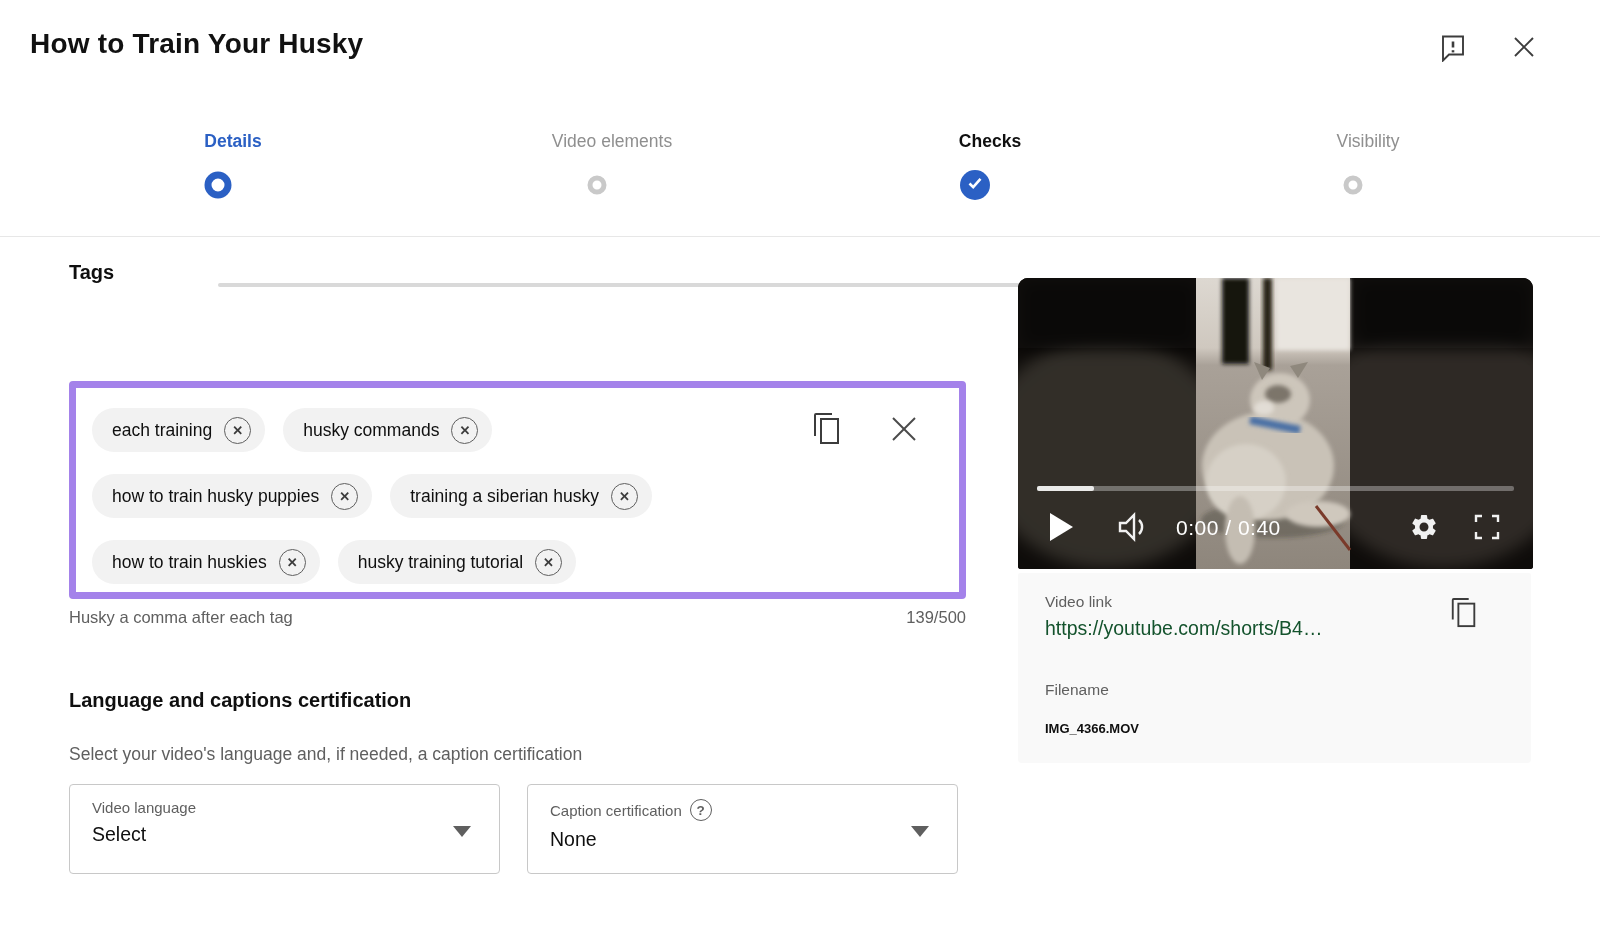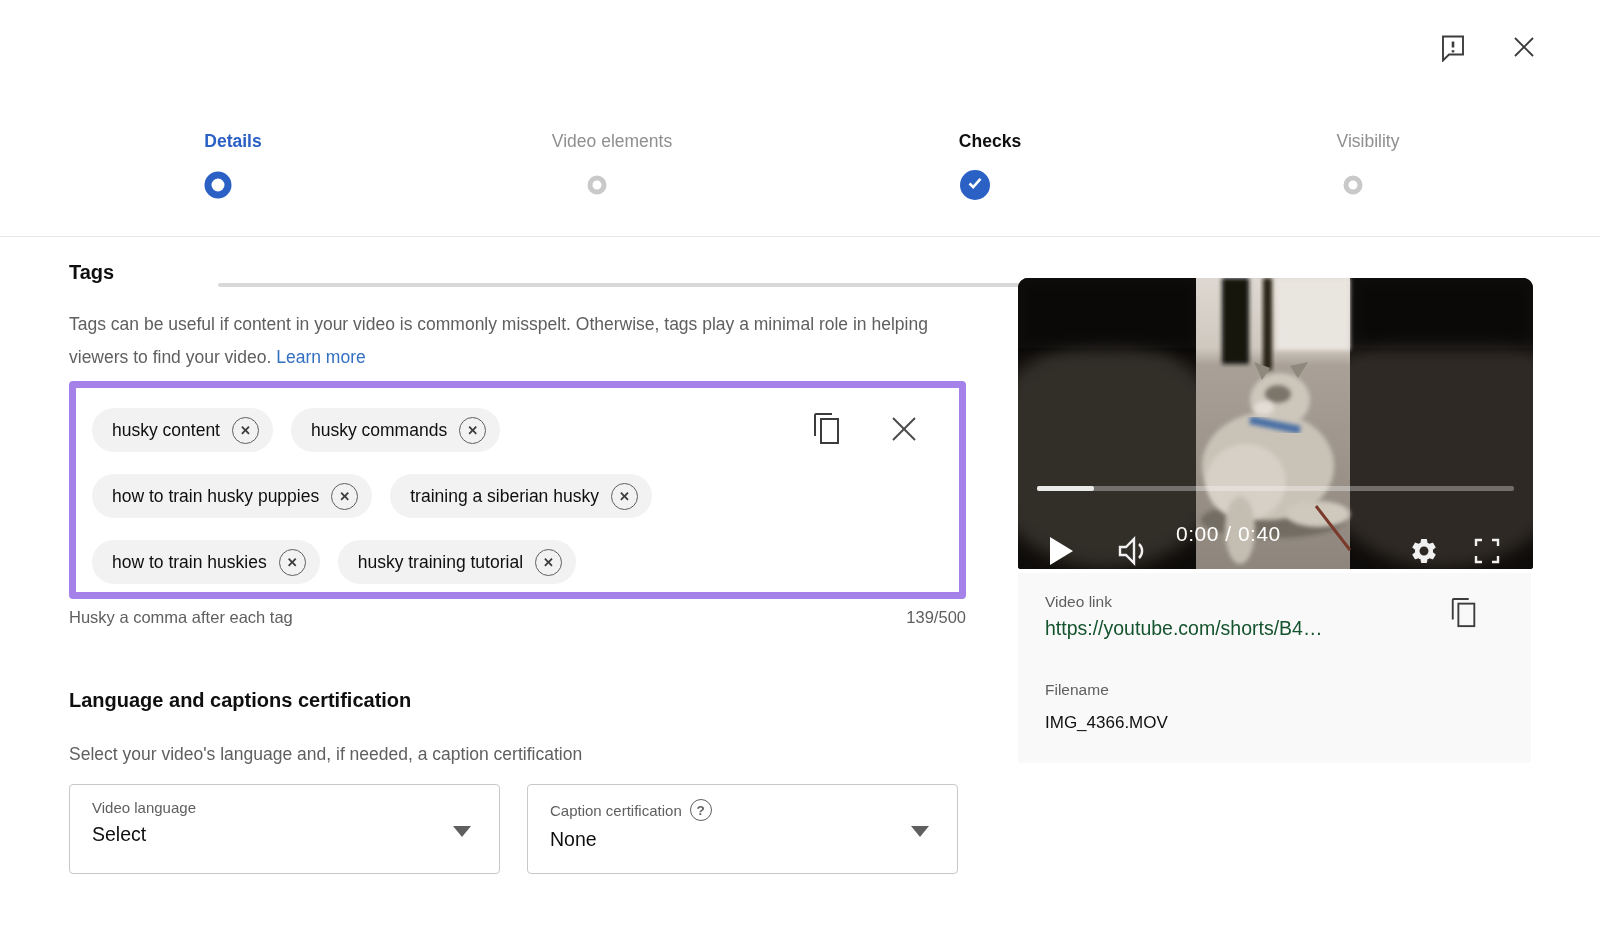--- a/index.html
+++ b/index.html
@@ -44,36 +44,37 @@
   .dd-label { font-size:15px; color:#5f5f5f; display:flex; align-items:center; gap:8px; }
   .dd-value { font-size:19.5px; color:#0f0f0f; margin-top:7px; }
   .dd-caret { position:absolute; right:28px; top:41px; width:0; height:0; border-left:9px solid transparent; border-right:9px solid transparent; border-top:11px solid #5f5f5f; }
   .q-icon { width:22px; height:22px; border:1.6px solid #5f5f5f; border-radius:50%; display:inline-flex; align-items:center; justify-content:center; font-size:13.5px; color:#5f5f5f; font-weight:700; }
 
   
   .player { position:absolute; left:1018px; top:278px; width:515px; height:291px; border-radius:10px 10px 3px 3px; overflow:hidden; background:#161310; }
   .player svg.thumb { position:absolute; left:0; top:0; }
   .progress { position:absolute; left:19px; top:208px; width:477px; height:5px; background:rgba(255,255,255,.32); border-radius:2px; }
   .progress .loaded { position:absolute; left:0; top:0; height:5px; width:57px; background:rgba(255,255,255,.85); border-radius:2px; }
-  .controls { position:absolute; left:0; top:244px; width:100%; height:60px; display:flex; }
+  .controls { position:absolute; left:0; top:220px; width:100%; height:60px; display:flex; align-items:center; }
   .time { color:#fff; font-size:21px; letter-spacing:.5px; }
 
   
   .info-panel { position:absolute; left:1018px; top:573px; width:513px; height:190px; background:#f9f9f9; border-radius:2px 2px 4px 4px; }
   .info-label { font-size:15.5px; color:#5f5f5f; }
   .info-link { font-size:19.5px; color:#14532d; margin-top:6px; cursor:pointer; }
-  .info-value { font-size:17px; color:#0f0f0f; margin-top:14px; }
+  .info-value { font-size:13px; color:#0f0f0f; margin-top:22px;font-weight:bold; }
   .info-block { position:absolute; left:27px; }
   .info-copy { position:absolute; right:52px; top:22px; }
 </style>
 </head>
 <body>
 
 <div class="app">
 
+  <div class="dlg-title">How to Train Your Husky</div>
   <div class="hdr-icons">
     <button class="icon-btn">
       <span>
         <svg width="30" height="30" viewBox="0 0 30 30" fill="none" stroke="#3c3c3c" stroke-width="1.9">
           <path d="M5 4.5 h20 v18 h-14 l-6 6 z"></path>
           <line x1="15" y1="9.5" x2="15" y2="15.5" stroke-width="2.6"></line>
           <line x1="15" y1="18.2" x2="15" y2="20.4" stroke-width="2.6"></line>
         </svg>
       </span>
     </button>
@@ -113,31 +114,27 @@
     </div>
 
     <div class="step upcoming" style="left:1353px; top:31px">
       <span class="lbl">Visibility</span>
     </div>
     <div class="dot upcoming" style="left:1353px; top:85px"></div>
   </div>
   <div class="divider" style="top:236px"></div>
 
   <div class="sec-heading" style="top:261px">Tags</div>
-  <div class="sec-desc" style="top:308px">
-    <span>Tags can be useful if content in your video is commonly misspelt. Otherwise, tags play a minimal role in helping viewers to find your video.</span>
-    <span class="link">Learn more</span>
-  </div>
 
   <div class="tagbox">
     <div class="tagbox-inner">
 
       <div class="chip-row">
         <span class="chip">
-          <span>husky content</span>
+          <span>each training</span>
           <span class="chip-x">✕</span>
         </span>
         <span class="chip">
           <span>husky commands</span>
           <span class="chip-x">✕</span>
         </span>
       </div>
 
       <div class="chip-row">
         <span class="chip">

